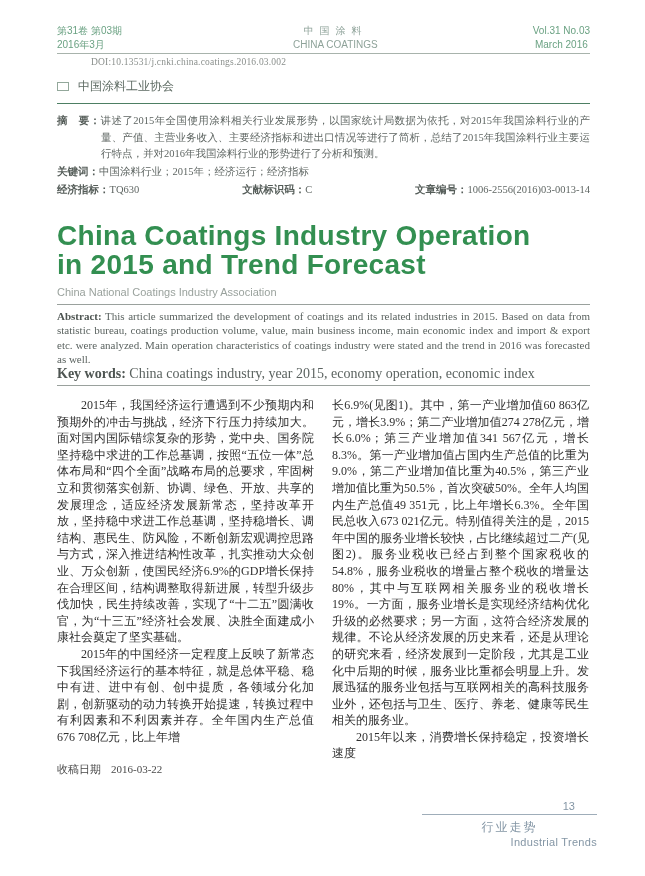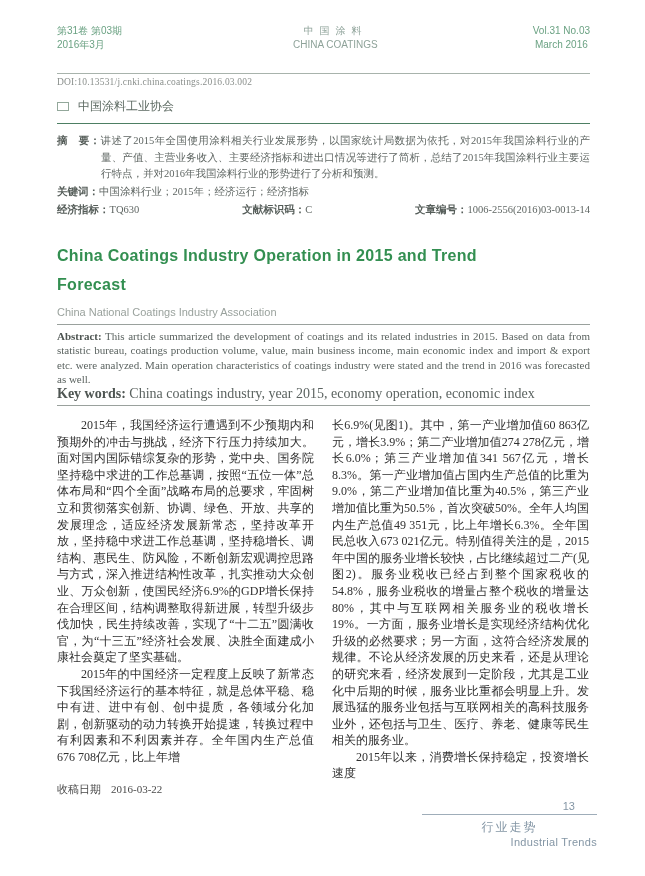--- a/index.html
+++ b/index.html
@@ -10,28 +10,28 @@
     margin:0 auto;
     background:#fff;
     padding:24px 55px 0 57px;
     font-family:"Liberation Serif","DejaVu Serif",serif;
     color:#3a3a3a;
     overflow:hidden;
   }
   
   .journal-header {
     display:flex; justify-content:space-between; align-items:flex-end;
-    padding-bottom:21px; border-bottom:1px solid #a8b3ac;
+    padding-bottom:1px; border-bottom:1px solid #a8b3ac;
     font-family:"Liberation Sans","DejaVu Sans",sans-serif;
   }
   .jh-col { font-size:10px; line-height:14px; color:#6ba283; }
   .jh-center { text-align:center; color:#8fa39a;margin-left:16px; }
   .jh-center .cn { letter-spacing:6px; color:#8fa39a; }
   .jh-right { text-align:center; }
-  .doi { margin-top:3px; font-size:9.5px; color:#8a8f8c; letter-spacing:0.2px; }
+  .doi { margin-top:3px; font-size:9.5px; color:#8a8f8c; letter-spacing:0.2px;margin-left:34px; }
   
   .title-cn {
     margin-top:24px;
     font-family:"Liberation Sans","DejaVu Sans",sans-serif;
     font-weight:bold; font-size:29px; line-height:40px;
     color:#2e9047; letter-spacing:2px;
   }
   .author-row { margin-top:11px; display:flex; align-items:center; font-size:12px; color:#5d6a62; }
   .author-icon { width:12px; height:9px; border:1.5px solid #93a89b; display:inline-block; margin-right:9px; }
   .rule-green { border:none; border-top:1.5px solid #4d7f63; margin-top:8px; }
@@ -44,21 +44,21 @@
   .keywords-cn { margin-top:1px; font-size:10.5px; line-height:16.5px; color:#5f6663; }
   .meta-row {
     margin-top:2px; display:flex; justify-content:space-between;
     font-size:10.5px; line-height:16.5px; color:#5f6663;
   }
   .meta-row .lbl { font-weight:bold; color:#555d59; }
   
   .title-en {
     margin-top:22px; max-width:480px;
     font-family:"Liberation Sans","DejaVu Sans",sans-serif;
-    font-weight:bold; font-size:16px; line-height:29px;
+    font-weight:bold; font-size:28px; line-height:29px;
     color:#338f51; letter-spacing:0.3px;
   }
   .author-en {
     margin-top:7px; font-family:"Liberation Sans","DejaVu Sans",sans-serif;
     font-size:11px; color:#9aa29d;
   }
   .rule-gray { border:none; border-top:1px solid #9aa19d; margin-top:6px; }
   .abstract-en { margin-top:4px; font-size:11px; line-height:14.5px; color:#5b6360; text-align:justify; }
   .abstract-en .lbl { font-weight:bold; color:#4e5552; }
   .keywords-en { font-size:14px; line-height:14.5px; color:#5b6360; }

